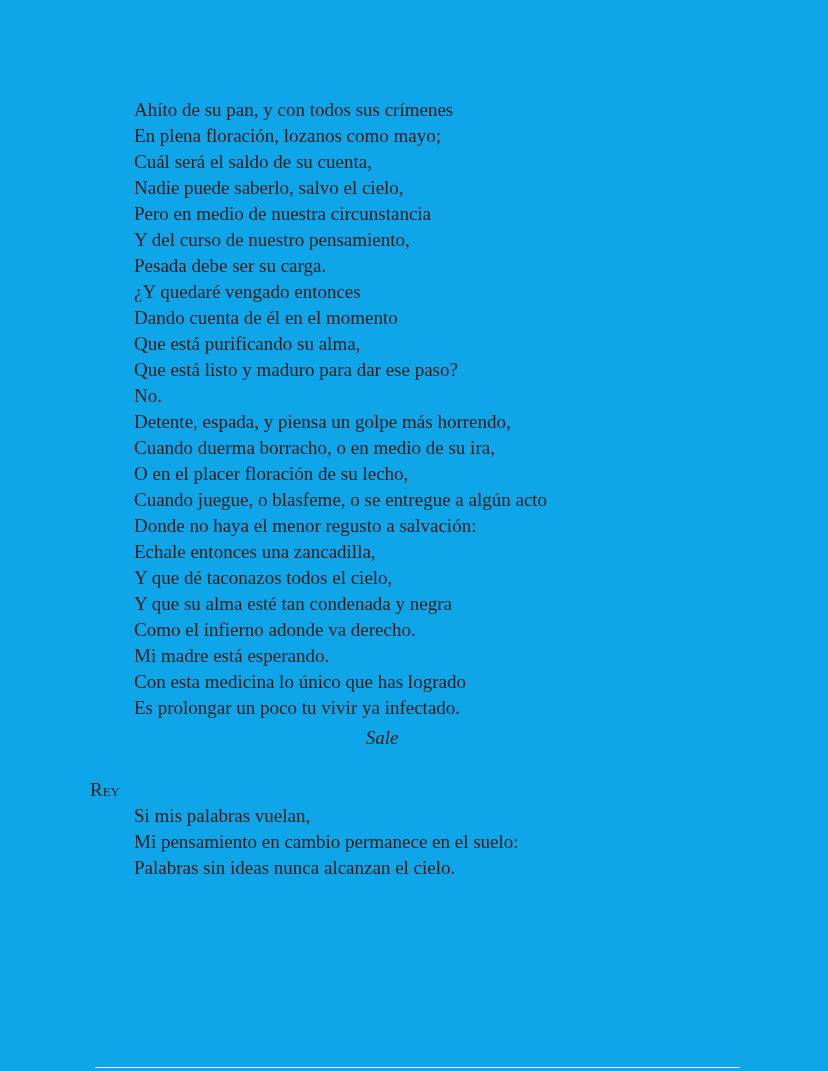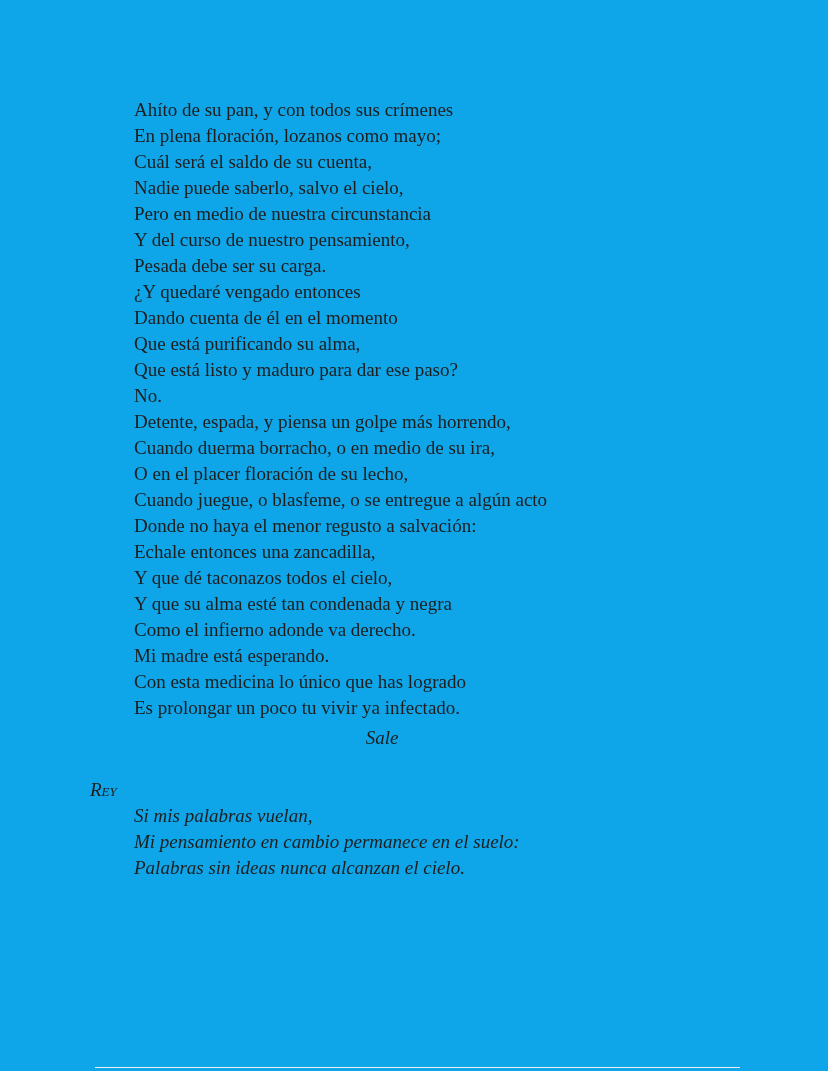--- a/index.html
+++ b/index.html
@@ -36,21 +36,20 @@
     text-align: center;
     font-style: italic;
     line-height: 26px;
     margin-left: 9px;
   }
   .king-section {
     position: absolute;
     top: 777px;
     left: 90px;
     right: 24px;
-    font-style: italic;
   }
   .speaker-label {
     font-variant: small-caps;
     line-height: 26px;
   }
   .king-lines {
     margin-left: 44px;
   }
   .page-edge-line {
     position: absolute;

